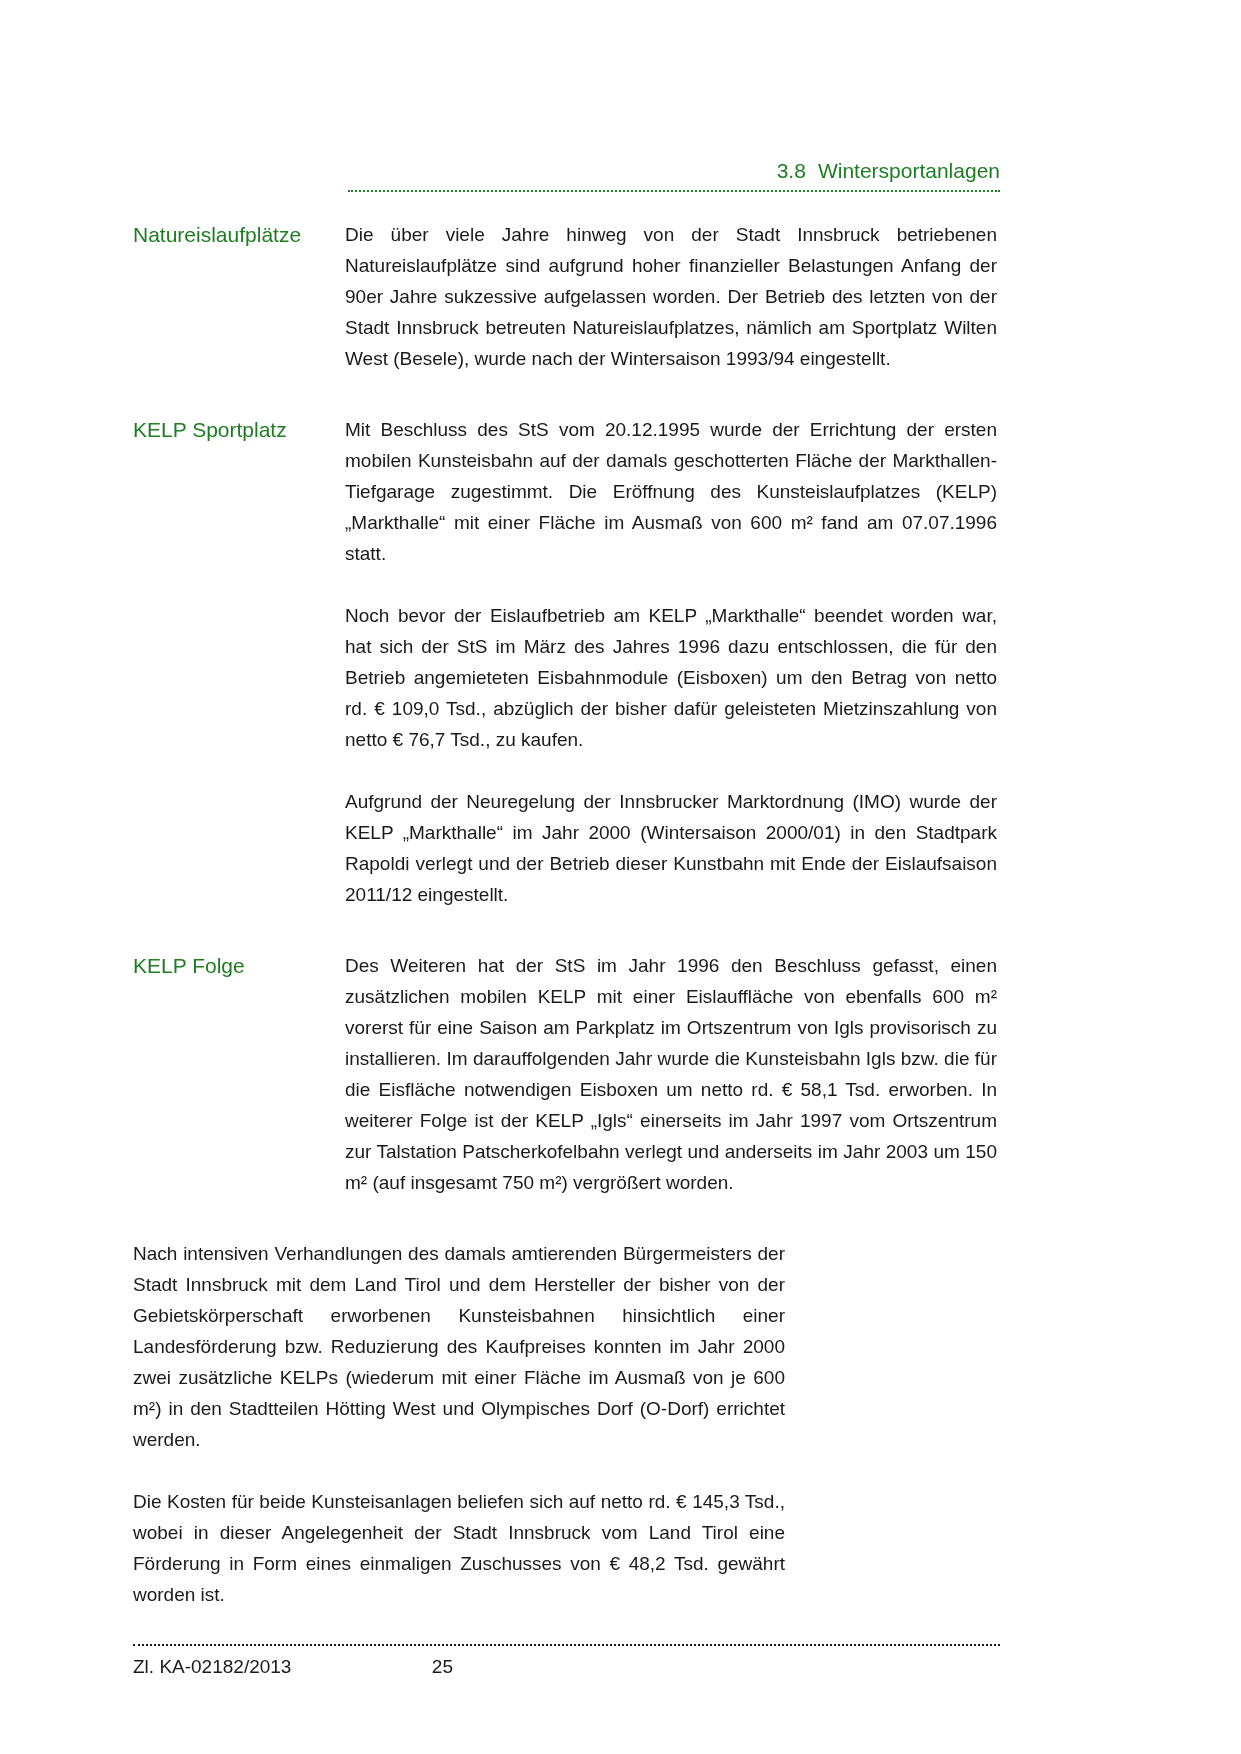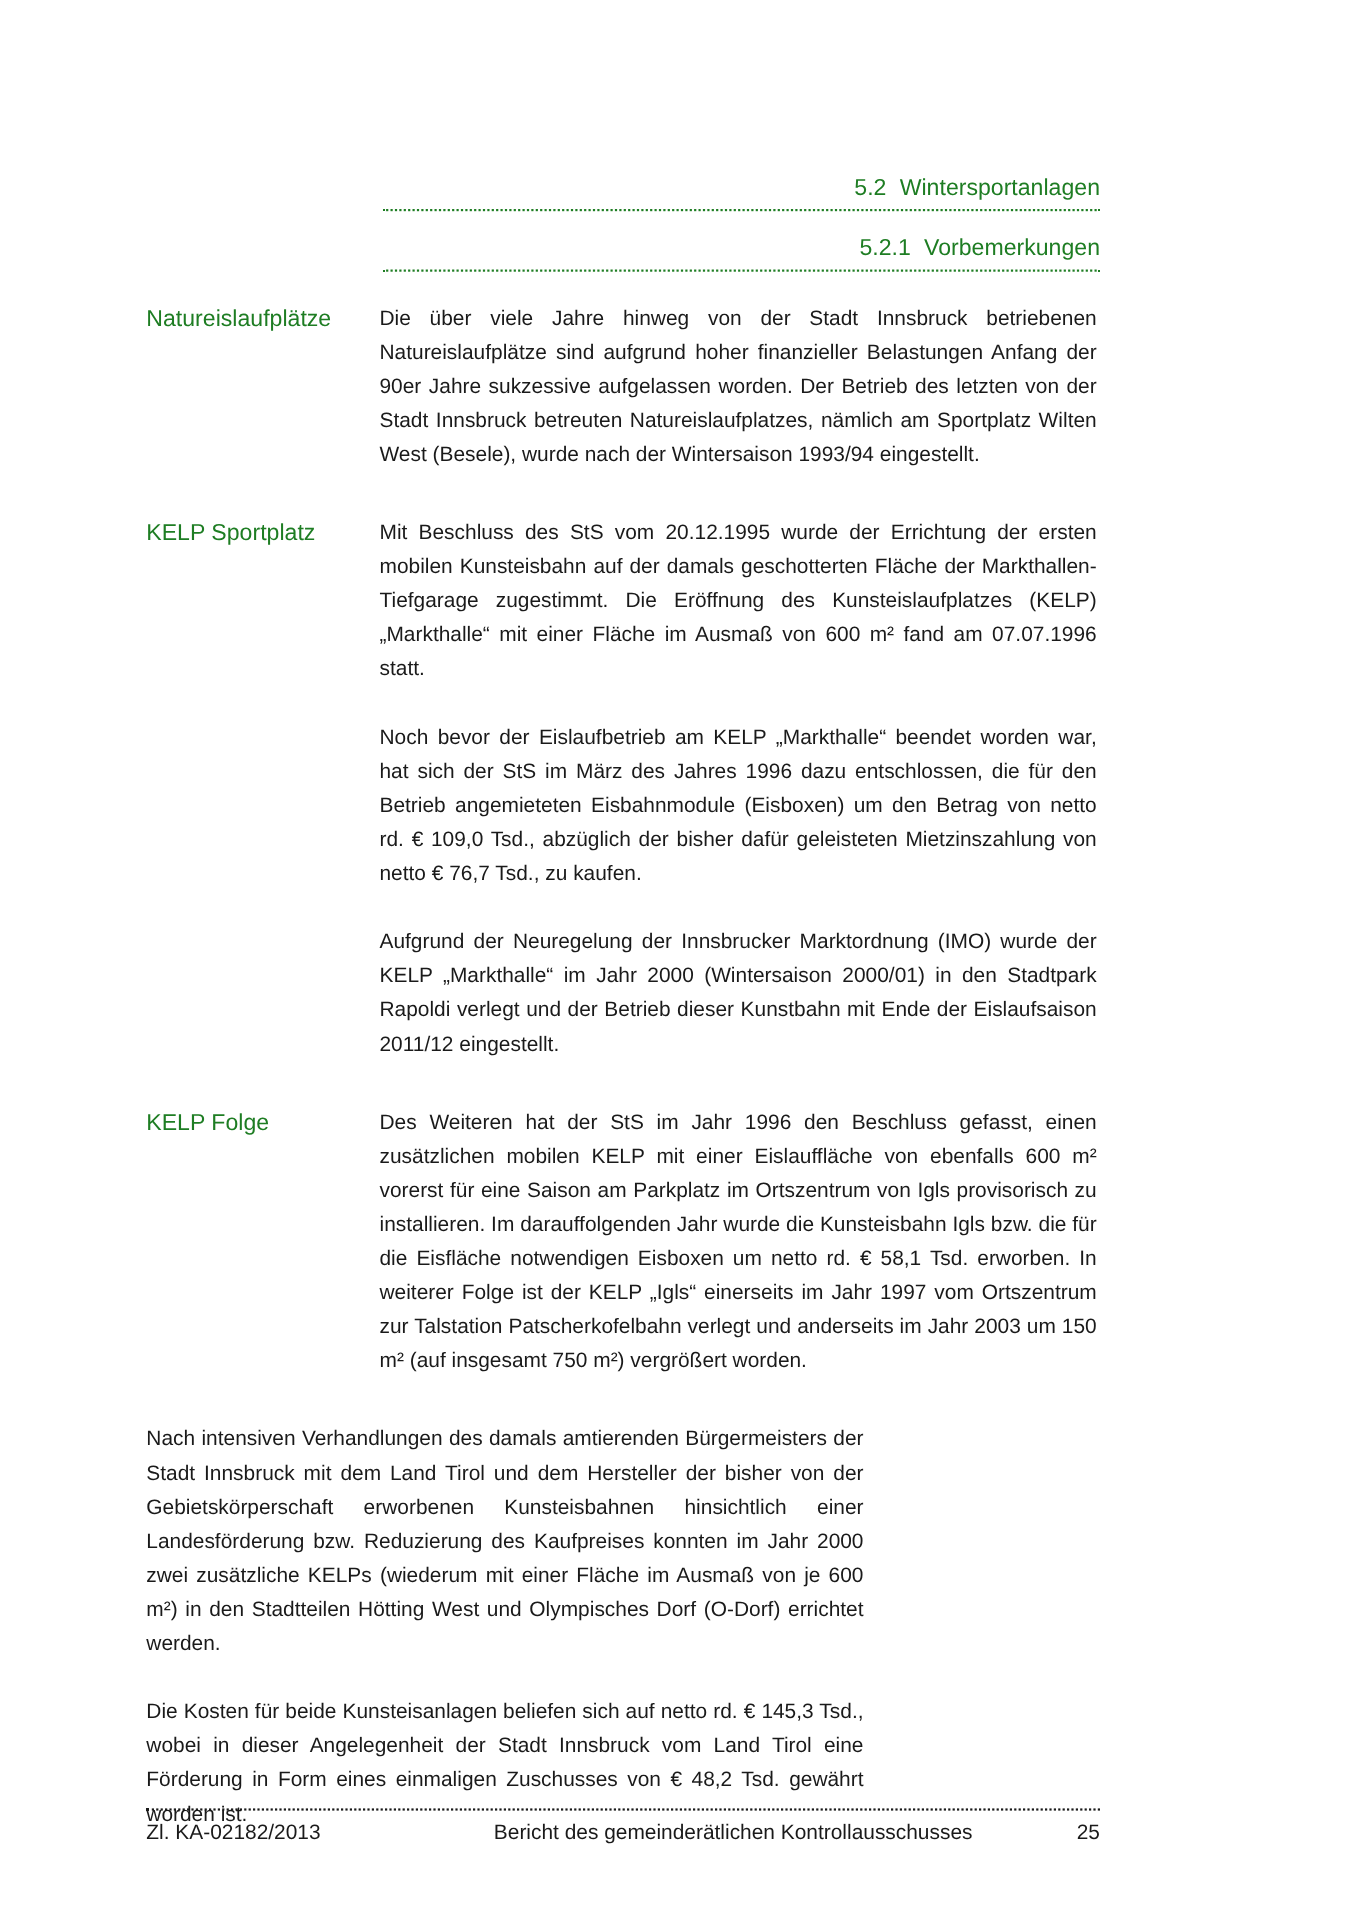--- a/index.html
+++ b/index.html
@@ -79,26 +79,21 @@
   :root { --green:#1e7d23; }
 </style>
 </head>
 <body>
 
 <div class="content">
 
   <div class="headings">
     <div class="heading-block">
       <div class="heading-text">
-        <span class="num">5.2</span><span>Wintersportanlagen</span>
-      </div>
-    </div>
-    <div class="heading-block">
-      <div class="heading-text">
-        <span class="num">5.2.1</span><span>Vorbemerkungen</span>
+        <span class="num">3.8</span><span>Wintersportanlagen</span>
       </div>
     </div>
   </div>
 
   <div class="sections">
 
     <div class="section">
       <div class="margin-label">Natureislaufplätze</div>
       <div class="body-col">
         <p>Die über viele Jahre hinweg von der Stadt Innsbruck betriebenen Natureislaufplätze sind aufgrund hoher finanzieller Belastungen Anfang der 90er Jahre sukzessive aufgelassen worden. Der Betrieb des letzten von der Stadt Innsbruck betreuten Natureislaufplatzes, nämlich am Sportplatz Wilten West (Besele), wurde nach der Wintersaison 1993/94 eingestellt.</p>
@@ -126,15 +121,14 @@
         <p>Nach intensiven Verhandlungen des damals amtierenden Bürgermeisters der Stadt Innsbruck mit dem Land Tirol und dem Hersteller der bisher von der Gebietskörperschaft erworbenen Kunsteisbahnen hinsichtlich einer Landesförderung bzw. Reduzierung des Kaufpreises konnten im Jahr 2000 zwei zusätzliche KELPs (wiederum mit einer Fläche im Ausmaß von je 600 m²) in den Stadtteilen Hötting West und Olympisches Dorf (O-Dorf) errichtet werden.</p>
         <p>Die Kosten für beide Kunsteisanlagen beliefen sich auf netto rd. € 145,3 Tsd., wobei in dieser Angelegenheit der Stadt Innsbruck vom Land Tirol eine Förderung in Form eines einmaligen Zuschusses von € 48,2 Tsd. gewährt worden ist.</p>
       </div>
     </div>
 
   </div>
 </div>
 
 <div class="footer">
   <span class="f-left">Zl. KA-02182/2013</span>
-  <span class="f-center">Bericht des gemeinderätlichen Kontrollausschusses</span>
   <span class="f-right">25</span>
 </div>
 
 </body></html>

